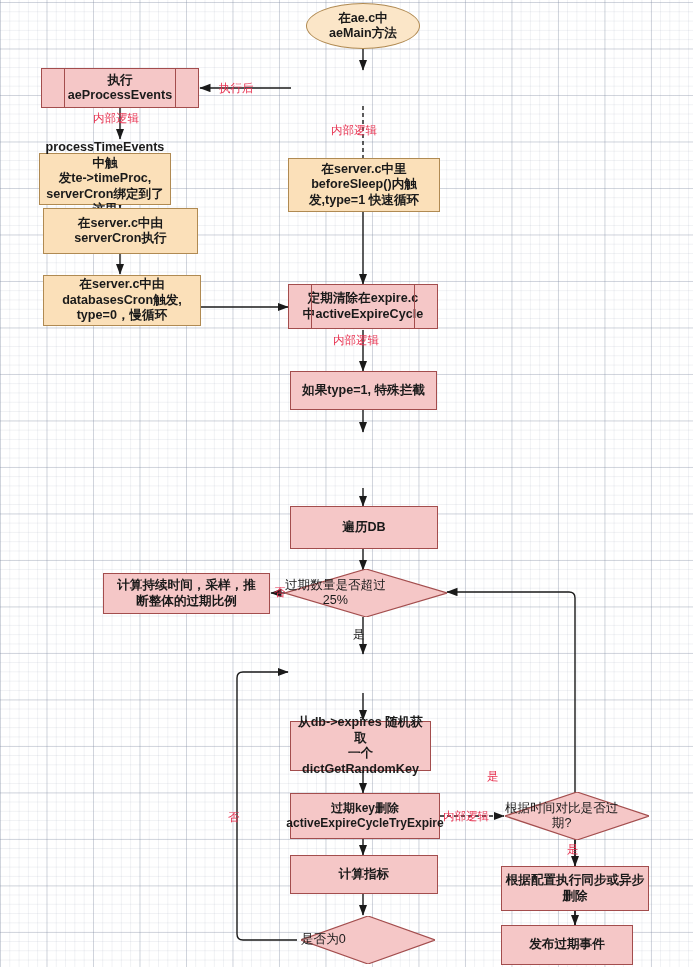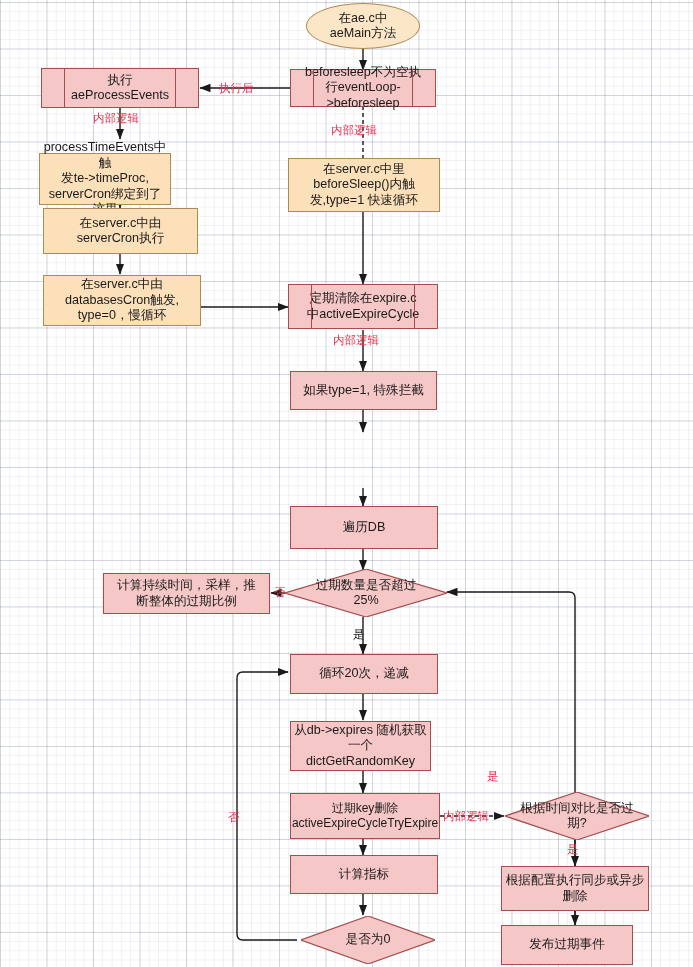--- a/index.html
+++ b/index.html
@@ -33,20 +33,21 @@
     position: absolute;
     box-sizing: border-box;
     display: flex;
     align-items: center;
     justify-content: center;
     text-align: center;
     font-size: 12.6px;
     line-height: 15.5px;
     color: #1a1a1a;
     letter-spacing: 0px;
+    font-weight: bold;
   }
   .node .txt { padding: 0 3px; white-space: pre-line; }
 
   
   .pink {
     background: #f5c7c7;
     border: 1px solid #a34d4d;
   }
   .pink.sub::before,
   .pink.sub::after {
@@ -70,21 +71,21 @@
     background: #fbe6c8;
     border: 1px solid #b08a52;
     border-radius: 50%;
   }
 
   
   .diamond {
     position: absolute;
     display: flex;
     align-items: center;
-    justify-content: center;
+    justify-content: flex-start;
   }
   .diamond .dshape {
     position: absolute;
     left: 0; top: 0; width: 100%; height: 100%;
   }
   .diamond .dlabel {
     position: relative;
     z-index: 2;
     text-align: center;
     font-size: 12.6px;
@@ -165,25 +166,20 @@
     <g stroke="#1a1a1a" stroke-width="1.4" fill="none" stroke-dasharray="4 3">
       <path d="M363,106 L363,160"></path>
     </g>
   </svg>
 
   <div class="node ellipse" style="left:306px; top:3px; width:114px; height:46px;">
     <span class="txt">在ae.c中
 aeMain方法</span>
   </div>
 
-  <div class="node pink sub" style="left:290px; top:69px; width:146px; height:38px;">
-    <span class="txt">beforesleep不为空执
-行eventLoop-
-&gt;beforesleep</span>
-  </div>
 
   <div class="node pink sub" style="left:41px; top:68px; width:158px; height:40px;">
     <span class="txt">执行
 aeProcessEvents</span>
   </div>
 
   <div class="node orange" style="left:39px; top:139px; width:132px; height:52px;margin-top:14px;">
     <span class="txt">processTimeEvents中触
 发te-&gt;timeProc,
 serverCron绑定到了这里</span>
@@ -226,23 +222,20 @@
   </div>
 
   <div class="diamond" style="left:285px; top:569px; width:162px; height:48px;">
     <svg class="dshape" viewBox="0 0 162 48" preserveAspectRatio="none">
       <polygon points="81,0 162,24 81,48 0,24" fill="#f5c7c7" stroke="#a34d4d" stroke-width="1.2"></polygon>
     </svg>
     <span class="dlabel">过期数量是否超过
 25%</span>
   </div>
 
-  <div class="node pink" style="left:290px; top:654px; width:148px; height:40px;">
-    <span class="txt">循环20次，递减</span>
-  </div>
 
   <div class="node pink" style="left:290px; top:721px; width:141px; height:50px;">
     <span class="txt">从db-&gt;expires 随机获取
 一个dictGetRandomKey</span>
   </div>
 
   <div class="node pink" style="left:290px; top:793px; width:150px; height:46px;">
     <span class="txt" style="font-size:12px;">过期key删除
 activeExpireCycleTryExpire</span>
   </div>

